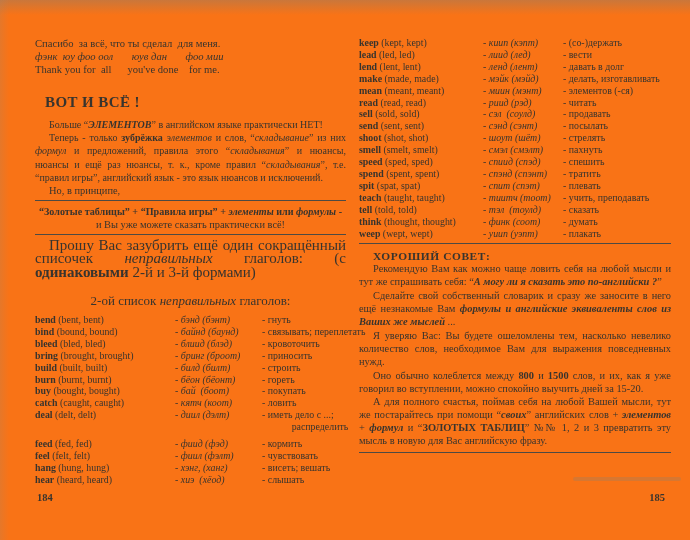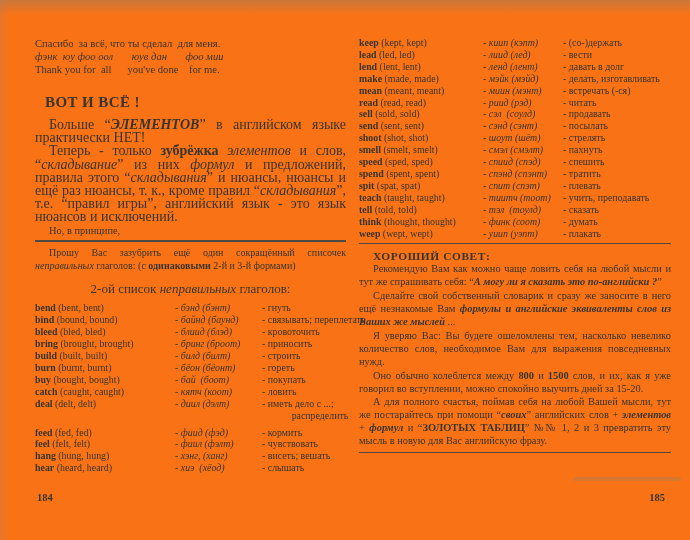--- a/index.html
+++ b/index.html
@@ -20,29 +20,29 @@
     background:rgba(130,130,122,.28);border-radius:2px;}
   .page{position:absolute;top:0;bottom:0;}
   .page-left{left:35px;width:311px;padding-top:37px;}
   .page-right{left:359px;width:312px;padding-top:37px;}
   .b{font-weight:bold;}
   .i{font-style:italic;}
   
   .dline{font-size:10.6px;line-height:13px;white-space:pre;}
   .note{margin:7px 0 0 60px;font-size:10.6px;line-height:13px;}
   h2.vot{margin:18px 0 0 10px;font-size:15px;letter-spacing:.4px;}
-  p.para{margin:0;font-size:14px;line-height:13.2px;text-align:justify;text-indent:14px;}
+  p.para{margin:0;font-size:10px;line-height:13.2px;text-align:justify;text-indent:14px;}
   p.mt{margin-top:7px;}
   .noind{text-indent:14px;font-size:10.4px;line-height:13.2px;}
   .rule{border:0;border-top:1px solid #4e4a43;margin:0;}
   .rule-a{margin-top:3px;}
   .goldbox{padding:4px 0 3px 0;text-align:center;}
   .goldbox .gl1{font-size:10.1px;line-height:13px;}
   .goldbox .gl2{font-size:10.4px;line-height:13px;}
-  .intro{margin-top:4px;font-size:10px;line-height:13.2px;text-align:justify;text-indent:14px;}
+  .intro{margin-top:4px;font-size:15px;line-height:13.2px;text-align:justify;text-indent:14px;}
   .intro2{font-size:13px;line-height:13.2px;text-align:center;}
   
   .verbs{margin-top:7px;font-size:9.9px;}
   .verbs .vrow{display:grid;min-height:11.9px;line-height:11.9px;}
   .verbs-left .vrow{grid-template-columns:140px 87px auto;}
   .verbs-right .vrow{grid-template-columns:124px 80px auto;}
   .verbs-right{margin-top:0;}
   .v-en{white-space:pre;}
   .v-tr{font-style:italic;white-space:pre;}
   .v-ru{white-space:pre;}
@@ -70,20 +70,24 @@
     <div class="dline">Thank you for  all      you've done    for me.</div>
 
 
     <h2 class="vot">ВОТ И ВСЁ !</h2>
 
     <p class="para mt"><span class="">Больше “</span><span class="b i">ЭЛЕМЕНТОВ</span><span class="">” в английском языке практически НЕТ!</span></p>
     <p class="para"><span class="">Теперь - только </span><span class="b">зубрёжка</span><span class=""> </span><span class="i">элементов</span><span class=""> и слов, “</span><span class="i">складывание</span><span class="">” из них </span><span class="i">формул</span><span class=""> и предложений, правила этого “</span><span class="i">складывания</span><span class="">” и нюансы, нюансы и ещё раз нюансы, т. к., кроме правил “</span><span class="i">складывания</span><span class="">”, т.е. “правил игры”, английский язык - это язык нюансов и исключений.</span></p>
     <div class="noind">Но, в принципе,</div>
 
     <hr class="rule rule-a">
+    <div class="goldbox">
+      <div class="gl1"><span class="b">“Золотые таблицы” + “Правила игры” + </span><span class="b i">элементы</span><span class="b"> или </span><span class="b i">формулы</span><span class="b"> -</span></div>
+      <div class="gl2">и Вы уже можете сказать практически всё!</div>
+    </div>
     <hr class="rule">
 
     <p class="intro"><span class="">Прошу Вас зазубрить ещё один сокращённый списочек </span><span class="i">неправильных</span><span class=""> глаголов: (с </span><span class="b">одинаковыми</span><span class=""> 2-й и 3-й формами)</span></p>
     <div class="intro2"><span class="">2-ой список </span><span class="i">неправильных</span><span class=""> глаголов:</span></div>
 
     <div class="verbs verbs-left">
         <div class="vrow">
           <span class="v-en"><span class="b">bend</span> (bent, bent)</span>
           <span class="v-tr">- бэнд (бэнт)</span>
           <span class="v-ru">- гнуть</span>
@@ -174,21 +178,21 @@
           <span class="v-ru">- давать в долг</span>
         </div>
         <div class="vrow">
           <span class="v-en"><span class="b">make</span> (made, made)</span>
           <span class="v-tr">- мэйк (мэйд)</span>
           <span class="v-ru">- делать, изготавливать</span>
         </div>
         <div class="vrow">
           <span class="v-en"><span class="b">mean</span> (meant, meant)</span>
           <span class="v-tr">- миин (мэнт)</span>
-          <span class="v-ru">- встречать (-ся)</span>
+          <span class="v-ru">- элементов (-ся)</span>
         </div>
         <div class="vrow">
           <span class="v-en"><span class="b">read</span> (read, read)</span>
           <span class="v-tr">- риид (рэд)</span>
           <span class="v-ru">- читать</span>
         </div>
         <div class="vrow">
           <span class="v-en"><span class="b">sell</span> (sold, sold)</span>
           <span class="v-tr">- сэл  (соулд)</span>
           <span class="v-ru">- продавать</span>

